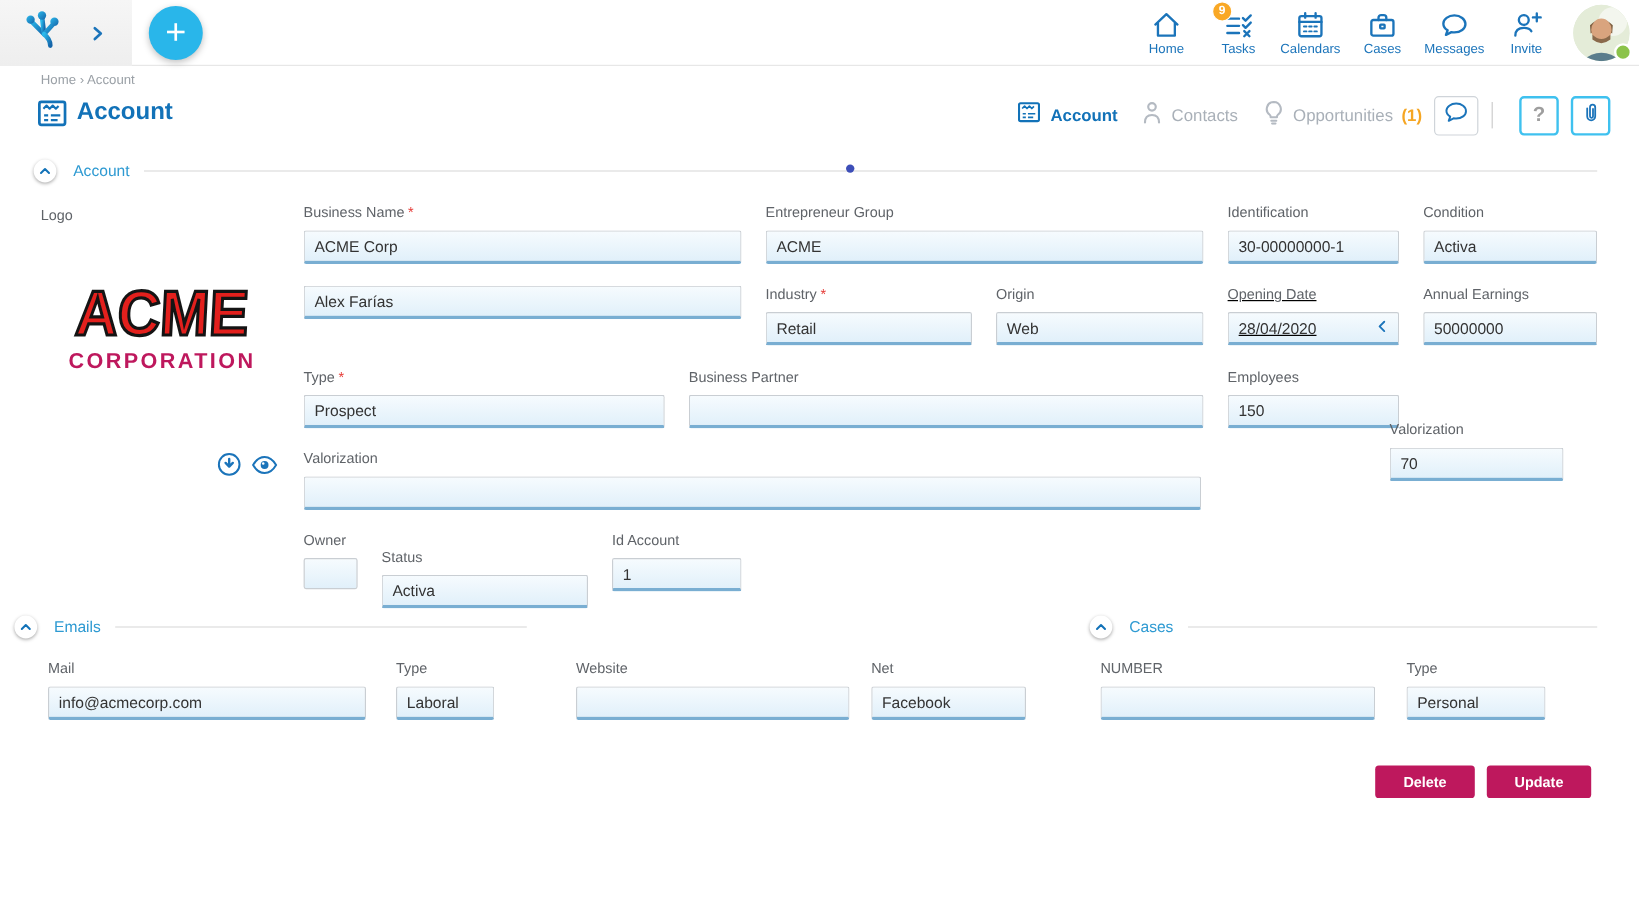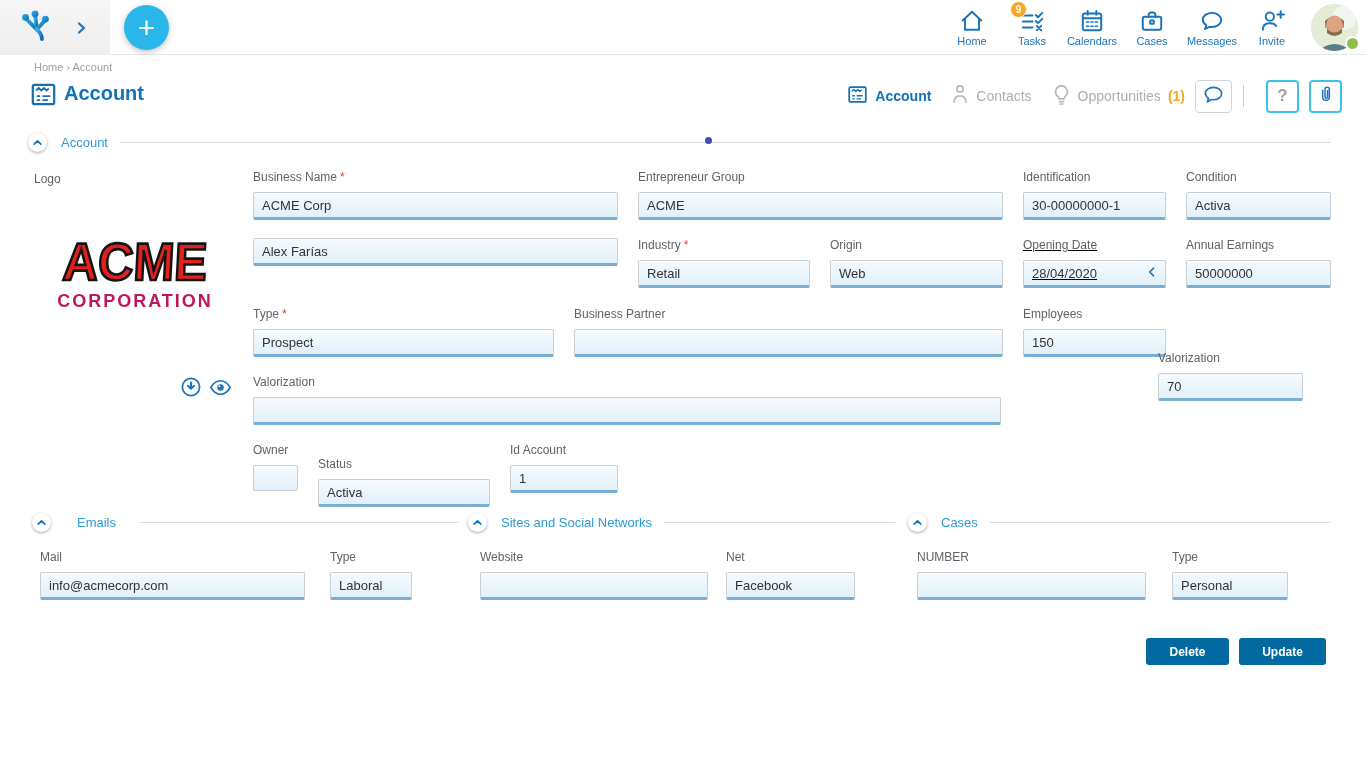--- a/index.html
+++ b/index.html
@@ -56,21 +56,21 @@
   .date-chev { position:absolute; right:7px; top:27px; cursor:pointer; }
 
   
   .acme-box { position:absolute; left:36px; top:238px; width:198px; text-align:center; }
   .acme-line1 { font-size:49px; font-weight:900; color:#e3201d; letter-spacing:0px; -webkit-text-stroke:2.5px #141414; transform:skewX(-3deg) scaleY(1.08); line-height:1.0; }
   .acme-line2 { margin-top:4px; font-size:18px; font-weight:900; color:#be185d; letter-spacing:2px; }
   .logo-tools { position:absolute; left:181px; top:377px; display:flex; gap:8px; align-items:center; }
   .logo-tools > span { cursor:pointer; display:flex; }
 
   
-  .btn { position:absolute; height:27px; background:#0369a1; color:#fff; border:none; border-radius:3px; font-size:12px; font-weight:bold; font-family:"Liberation Sans", sans-serif; cursor:pointer; }
+  .btn { position:absolute; height:27px; background:#be185d; color:#fff; border:none; border-radius:3px; font-size:12px; font-weight:bold; font-family:"Liberation Sans", sans-serif; cursor:pointer; }
   .btn-delete { left:1146px; top:638px; width:83px; }
   .btn-update { left:1239px; top:638px; width:87px; }
 </style>
 </head>
 <body>
 
 <div class="app">
 
   <header class="topbar">
     <div class="logo-box">
@@ -351,36 +351,27 @@
   </div>
   <div class="fld" style="left:318px; top:457px; width:172px;">
     <span class="fld-label">Status</span>
     <input value="Activa" style="">
   </div>
   <div class="fld right" style="left:510px; top:443px; width:108px;">
     <span class="fld-label">Id Account</span>
     <input value="1" style="">
   </div>
 
-  <div class="section" style="left:32px; top:512px; width:427px;gap:12px;">
+  <div class="section" style="left:12px; top:512px; width:427px;">
     <span class="chev-circle">
       <svg width="15" height="15" viewBox="0 0 18 18">
           <polyline points="5 11 9 7 13 11" fill="none" stroke="#1272b8" stroke-width="2" stroke-linecap="round" stroke-linejoin="round"></polyline>
         </svg>
     </span>
     <span class="slabel">Emails</span>
-    <span class="sline"></span>
-  </div>
-  <div class="section" style="left:468px; top:512px; width:427px;">
-    <span class="chev-circle">
-      <svg width="15" height="15" viewBox="0 0 18 18">
-          <polyline points="5 11 9 7 13 11" fill="none" stroke="#1272b8" stroke-width="2" stroke-linecap="round" stroke-linejoin="round"></polyline>
-        </svg>
-    </span>
-    <span class="slabel">Sites and Social Networks</span>
     <span class="sline"></span>
   </div>
   <div class="section" style="left:908px; top:512px; width:423px;">
     <span class="chev-circle">
       <svg width="15" height="15" viewBox="0 0 18 18">
           <polyline points="5 11 9 7 13 11" fill="none" stroke="#1272b8" stroke-width="2" stroke-linecap="round" stroke-linejoin="round"></polyline>
         </svg>
     </span>
     <span class="slabel">Cases</span>
     <span class="sline"></span>

